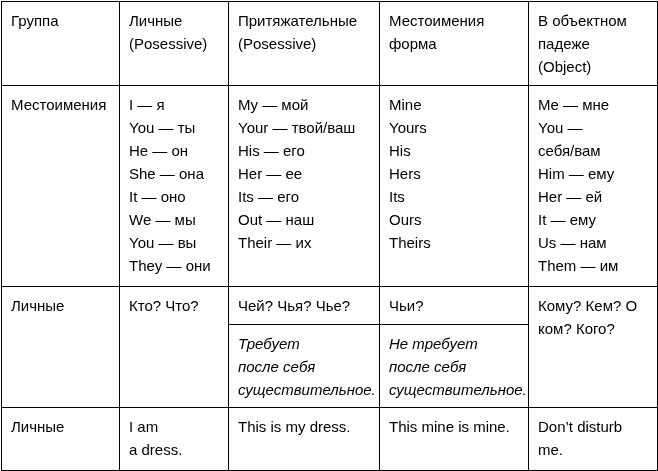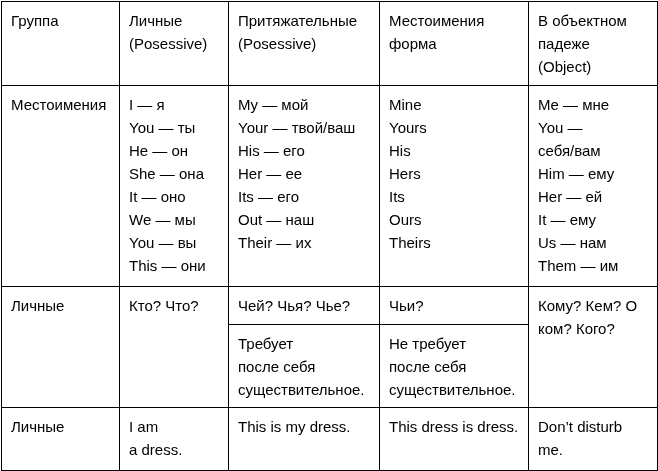--- a/index.html
+++ b/index.html
@@ -24,21 +24,21 @@
   table.grammar td {
     border: 1px solid #000000;
     vertical-align: top;
     padding: 7px 6px 6px 9px;
     white-space: pre-line;
     overflow: hidden;
   }
   tr.row-header   { height: 84px; }
   tr.row-pronouns { height: 201px; }
   tr.row-q-top    { height: 38px; }
-  tr.row-q-bottom { height: 80px; }
+  tr.row-q-bottom { height: 80px; font-style: italic; }
   tr.row-example  { height: 63px; }
 </style>
 </head>
 <body>
 
 <table class="grammar">
   <colgroup>
     <col style="width:118px">
     <col style="width:109px">
     <col style="width:151px">
@@ -61,21 +61,21 @@
 
     <tr class="row-pronouns">
       <td>Местоимения</td>
       <td>I — я
 You — ты
 He — он
 She — она
 It — оно
 We — мы
 You — вы
-This — они</td>
+They — они</td>
       <td>My — мой
 Your — твой/ваш
 His — его
 Her — ее
 Its — его
 Out — наш
 Their — их</td>
       <td>Mine
 Yours
 His
@@ -109,18 +109,18 @@
       <td>Не требует
 после себя
 существительное.</td>
     </tr>
 
     <tr class="row-example">
       <td>Личные</td>
       <td>I am
 a dress.</td>
       <td>This is my dress.</td>
-      <td>This dress is dress.</td>
+      <td>This mine is mine.</td>
       <td>Don’t disturb
 me.</td>
     </tr>
   </tbody>
 </table>
 
 </body></html>

